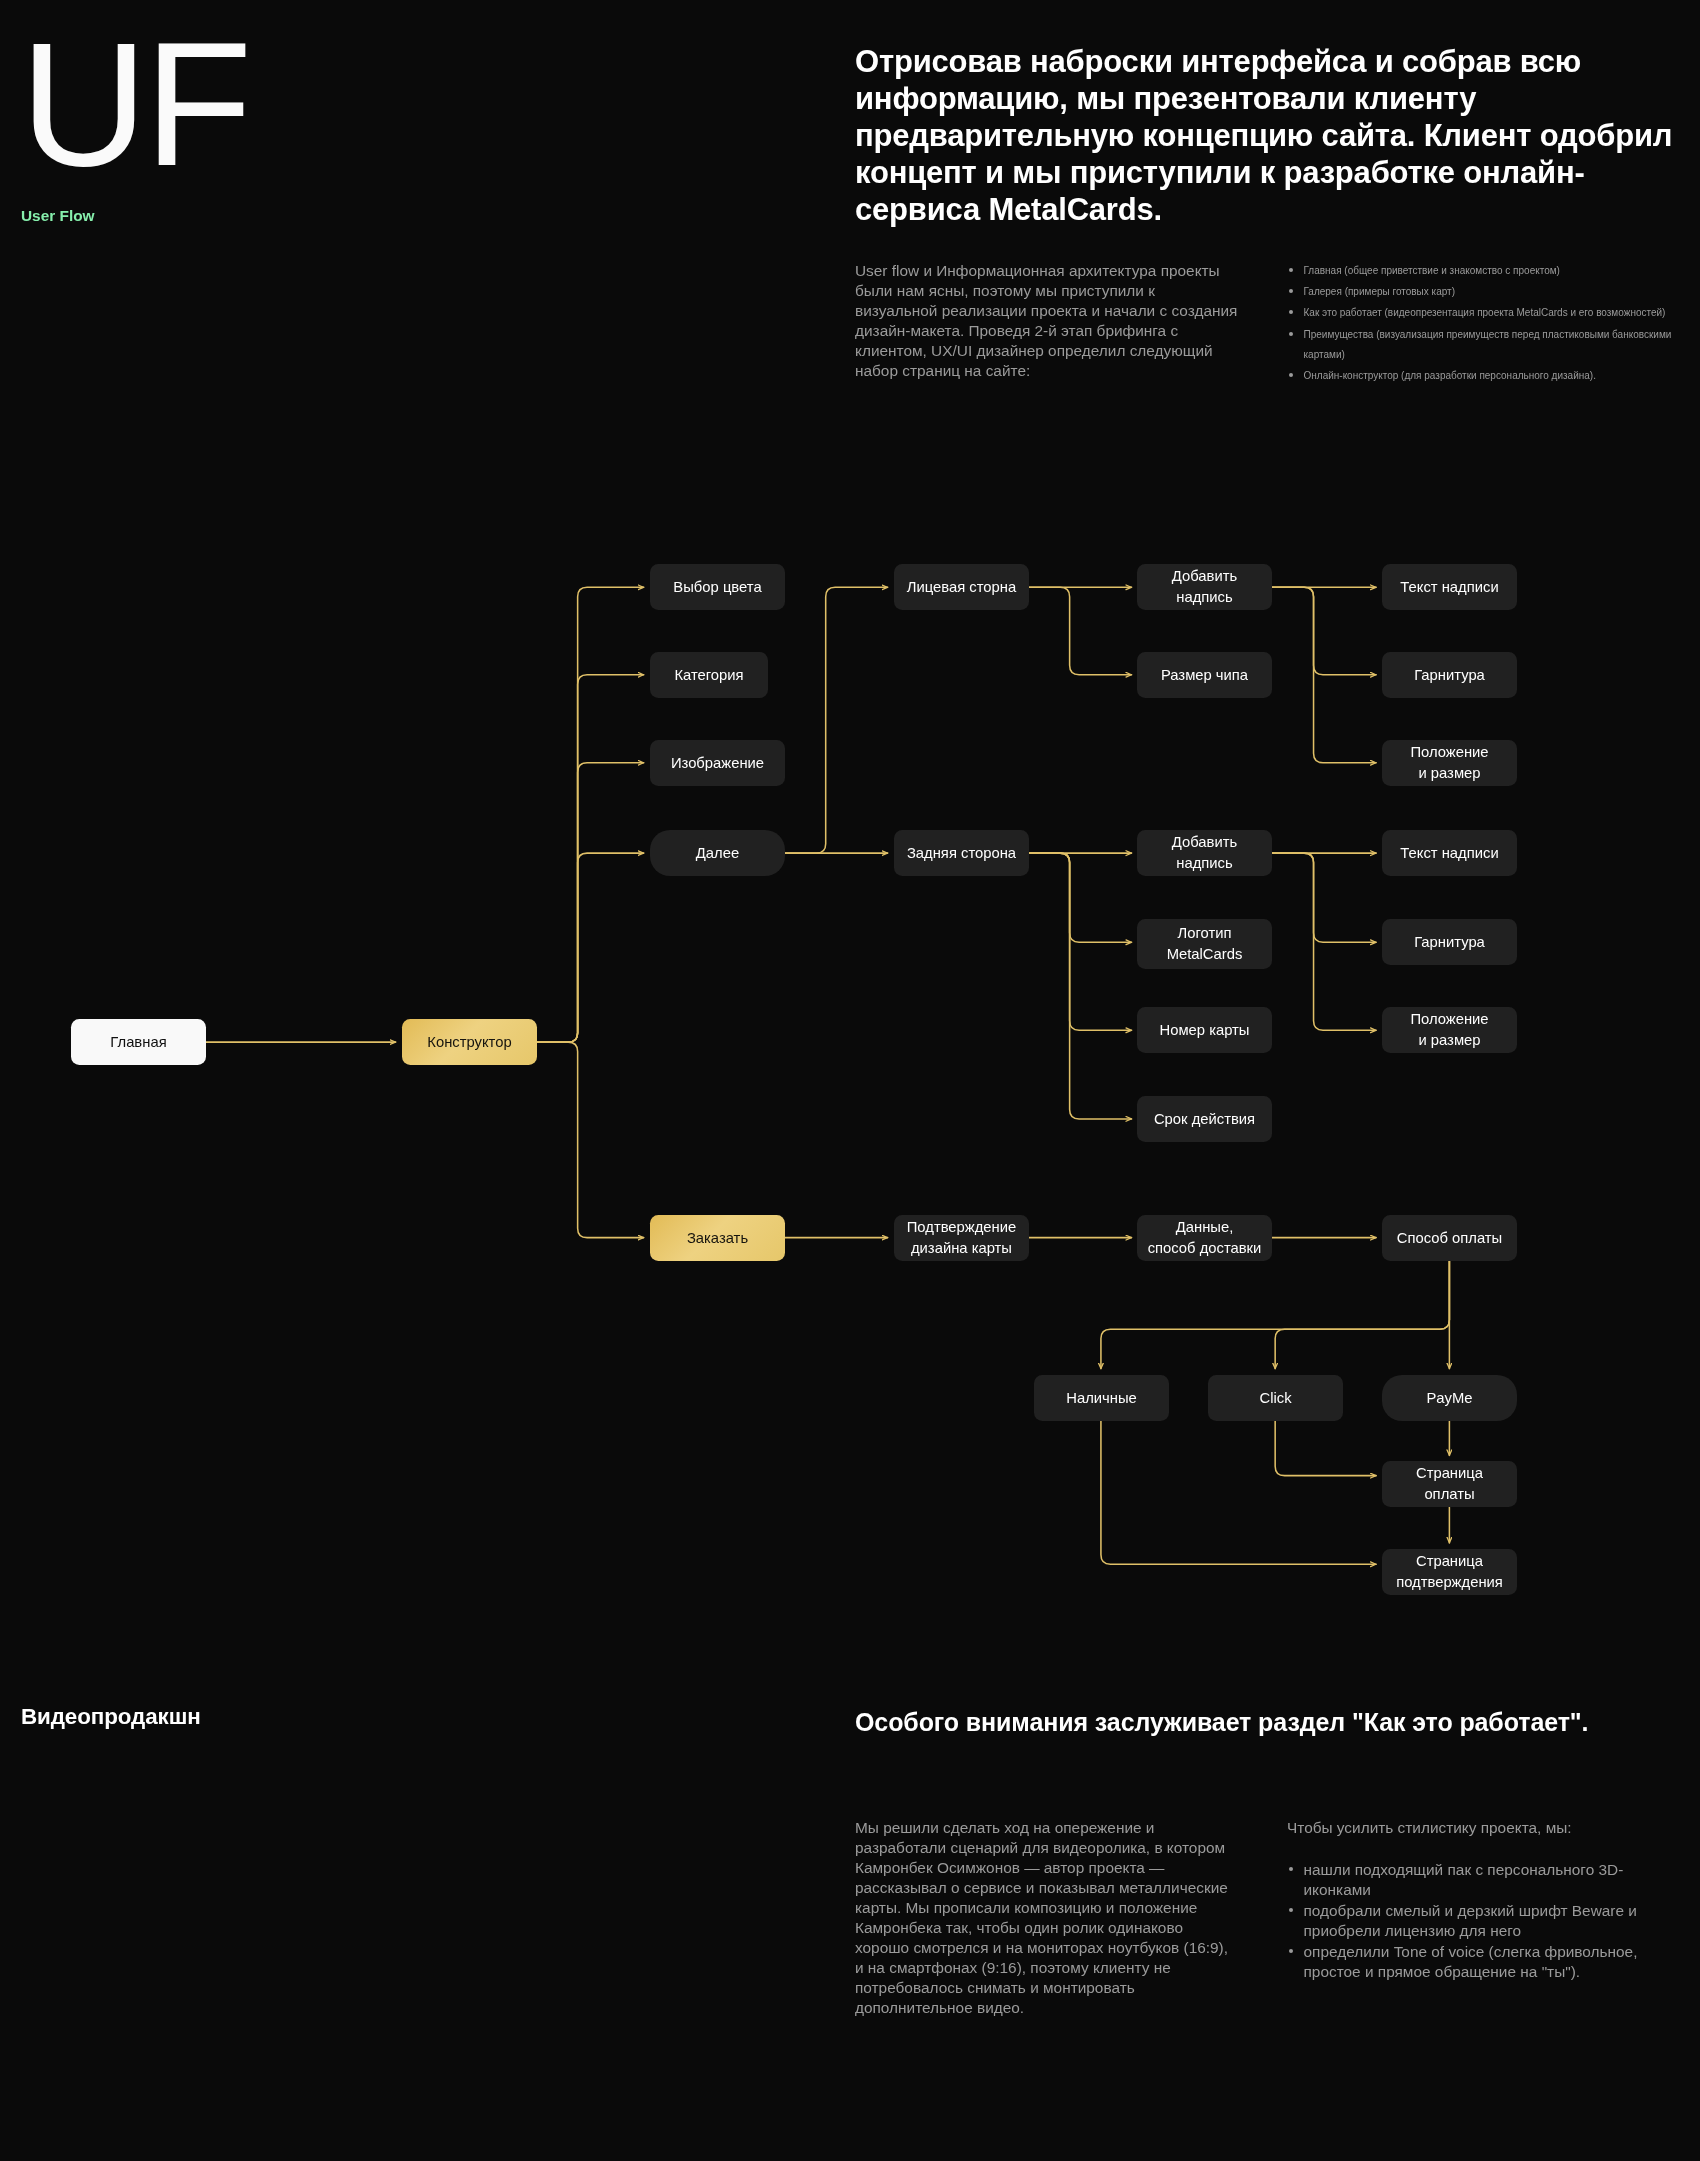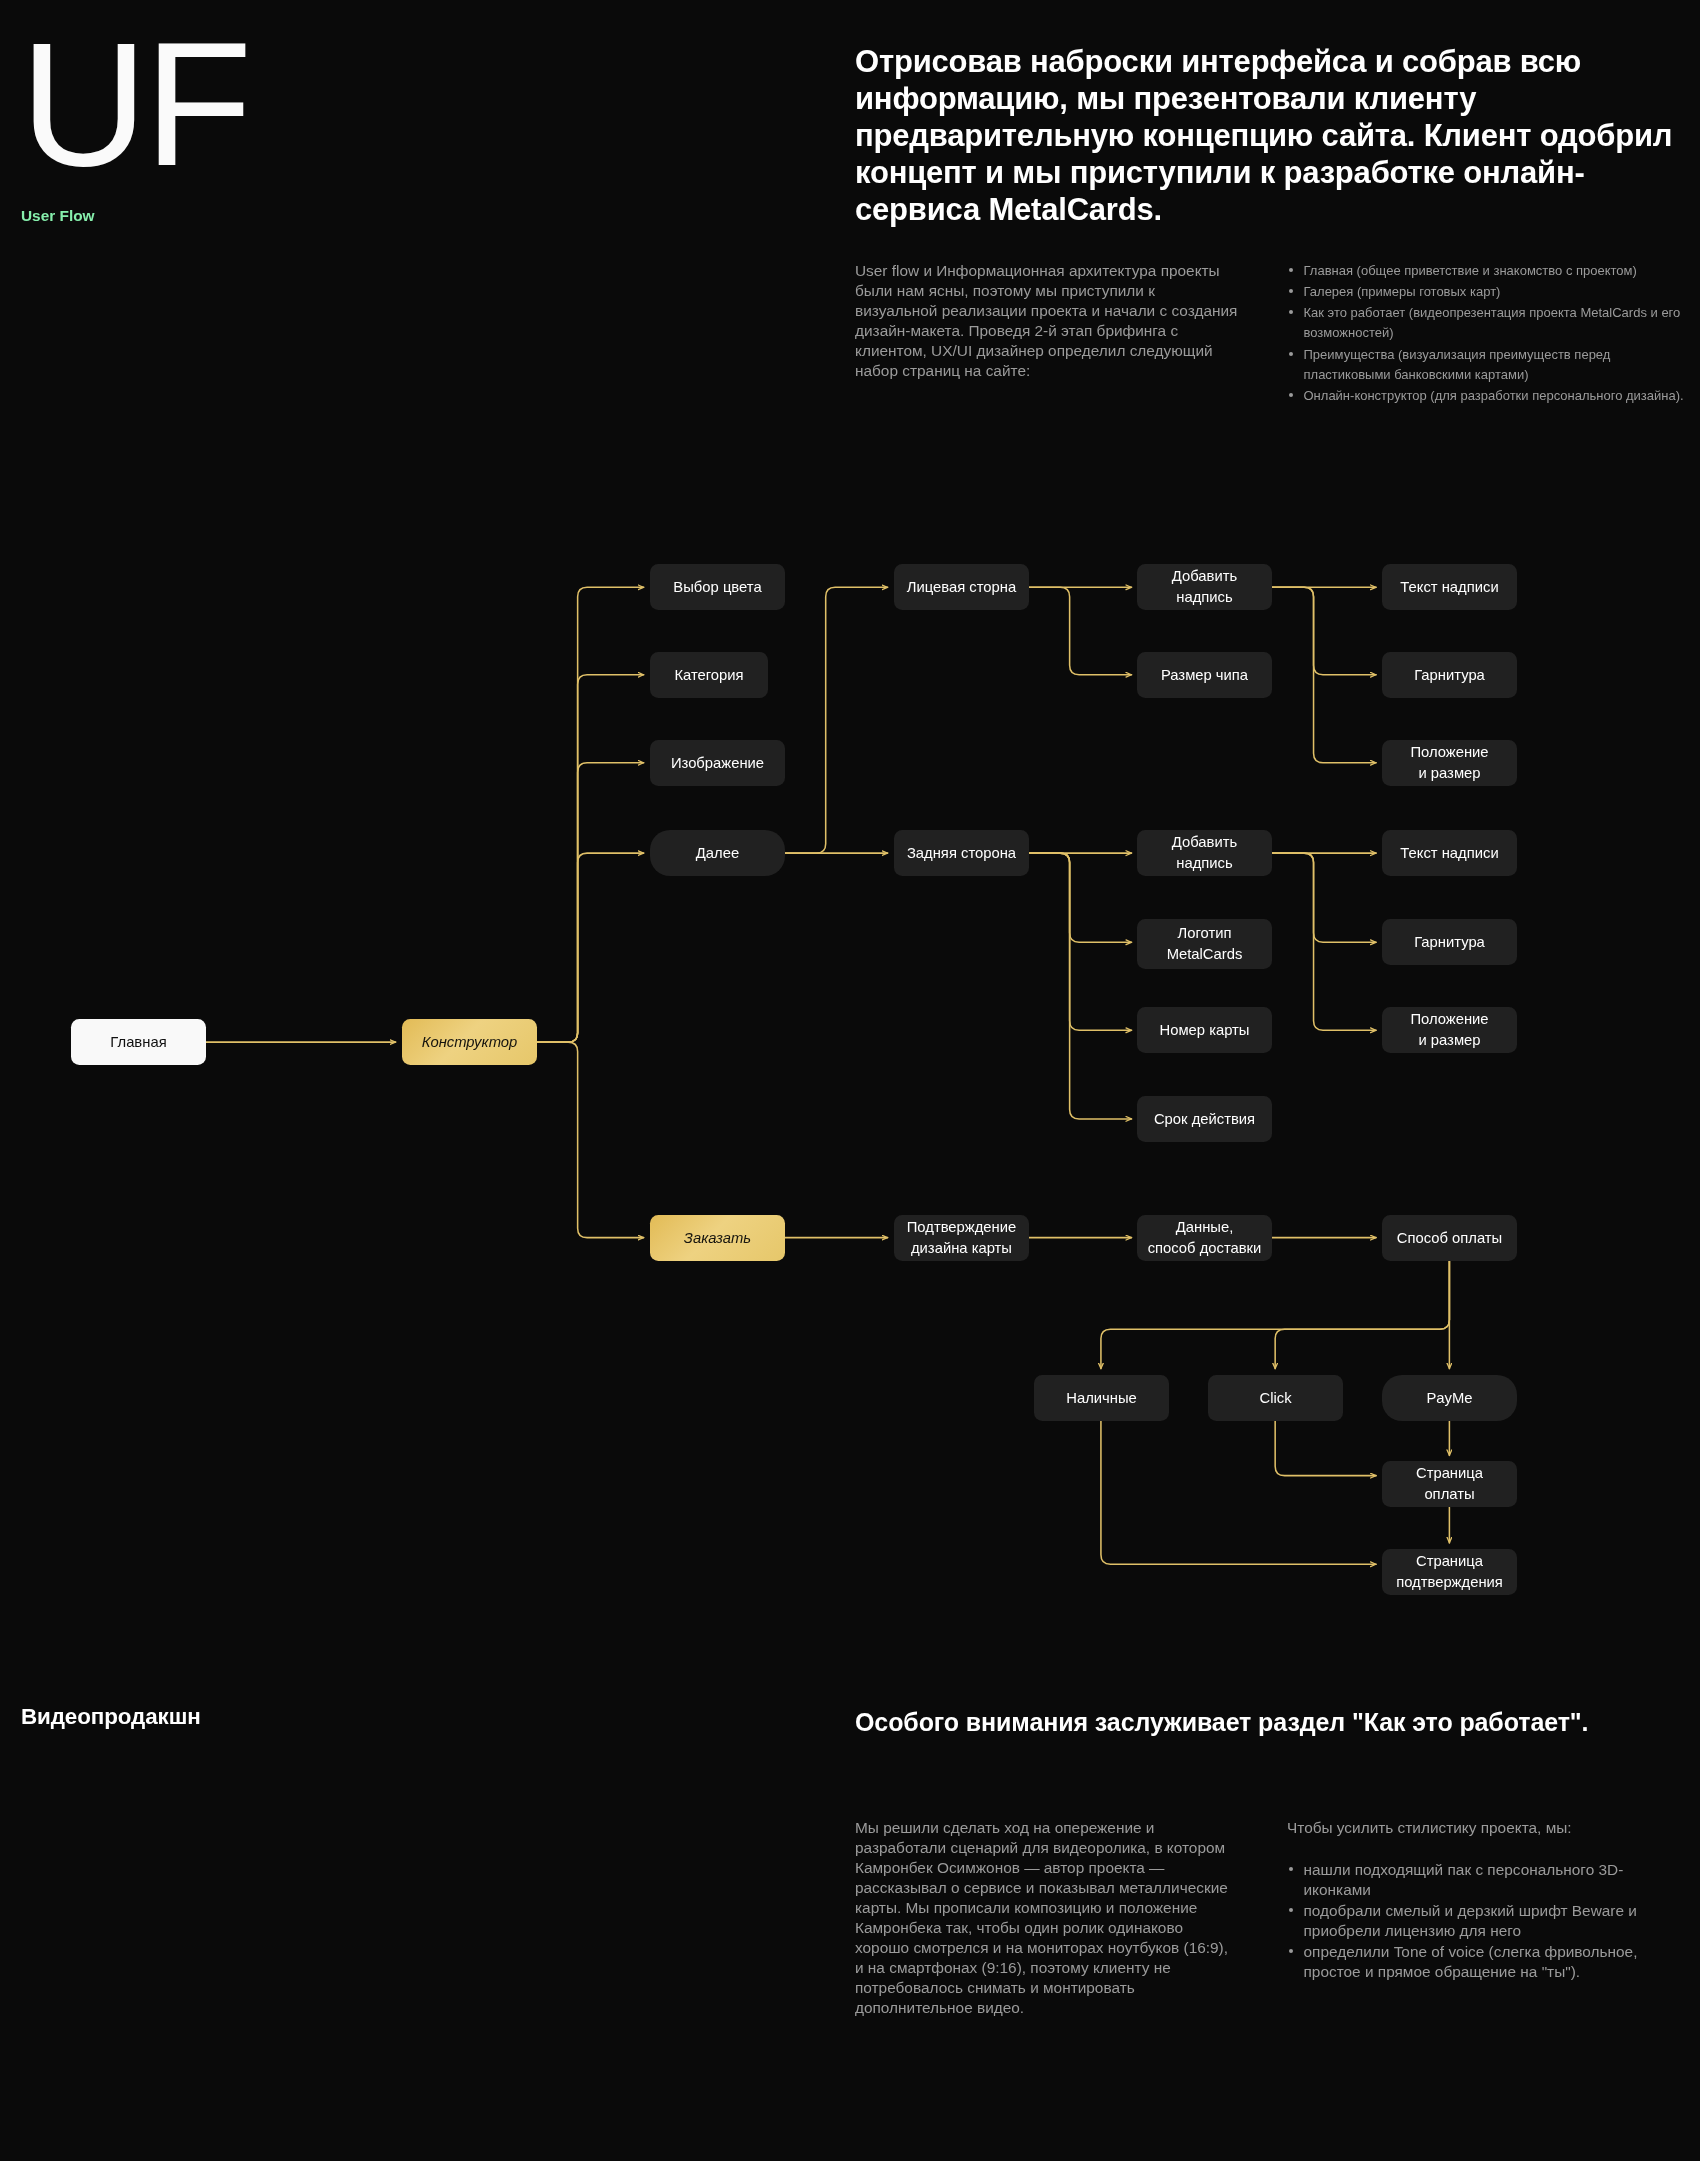--- a/index.html
+++ b/index.html
@@ -27,21 +27,21 @@
     letter-spacing:-0.2px;
   }
 
   #intro-paragraph{
     left:855px;top:261px;width:384px;
     font-size:15.4px;line-height:20px;color:#9b9b9b;font-weight:400;
   }
 
   #pages-list{
     left:1287px;top:261px;width:402px;
-    font-size:13px;line-height:20px;color:#9b9b9b;font-weight:400;
+    font-size:10px;line-height:20px;color:#9b9b9b;font-weight:400;
     margin:0;padding:0;list-style:none;
   }
   #pages-list li{position:relative;padding-left:16.5px;margin:0 0 1.2px 0;}
   #pages-list li .dot{
     position:absolute;left:2.4px;top:7px;width:4.1px;height:4.1px;border-radius:50%;
     background:#9b9b9b;
   }
 
   
   #flow-wrap{left:0;top:520px;width:1701px;height:1134px;}
@@ -49,21 +49,20 @@
 
   .node{
     position:absolute;border-radius:8.3px;display:flex;align-items:center;
     justify-content:center;text-align:center;box-sizing:border-box;
     font-size:14.8px;line-height:21px;padding:2.4px 7px;
   }
   .node.dark{background:#212121;color:#ffffff;}
   .node.gold{
     background:linear-gradient(135deg,#e2bb56 0%,#eed281 45%,#e6c76a 100%);
     color:#16140e;
-    font-style:italic;
   }
   .node.white{background:#f9f9f9;color:#111111;}
 
   
   #video-title{
     left:21px;top:1704px;font-size:22.4px;font-weight:700;color:#ffffff;
     letter-spacing:-0.1px;
   }
   #attention-heading{
     left:855px;top:1707px;width:780px;

